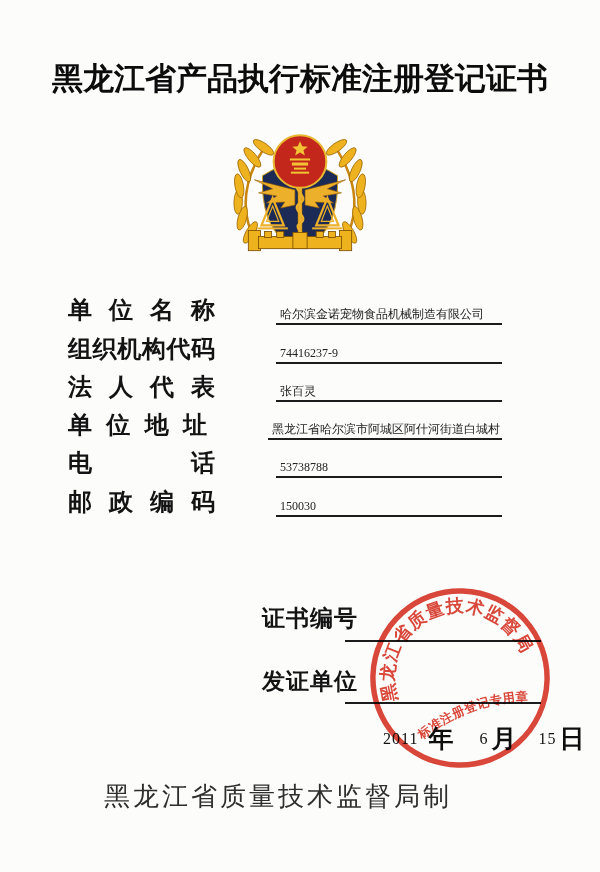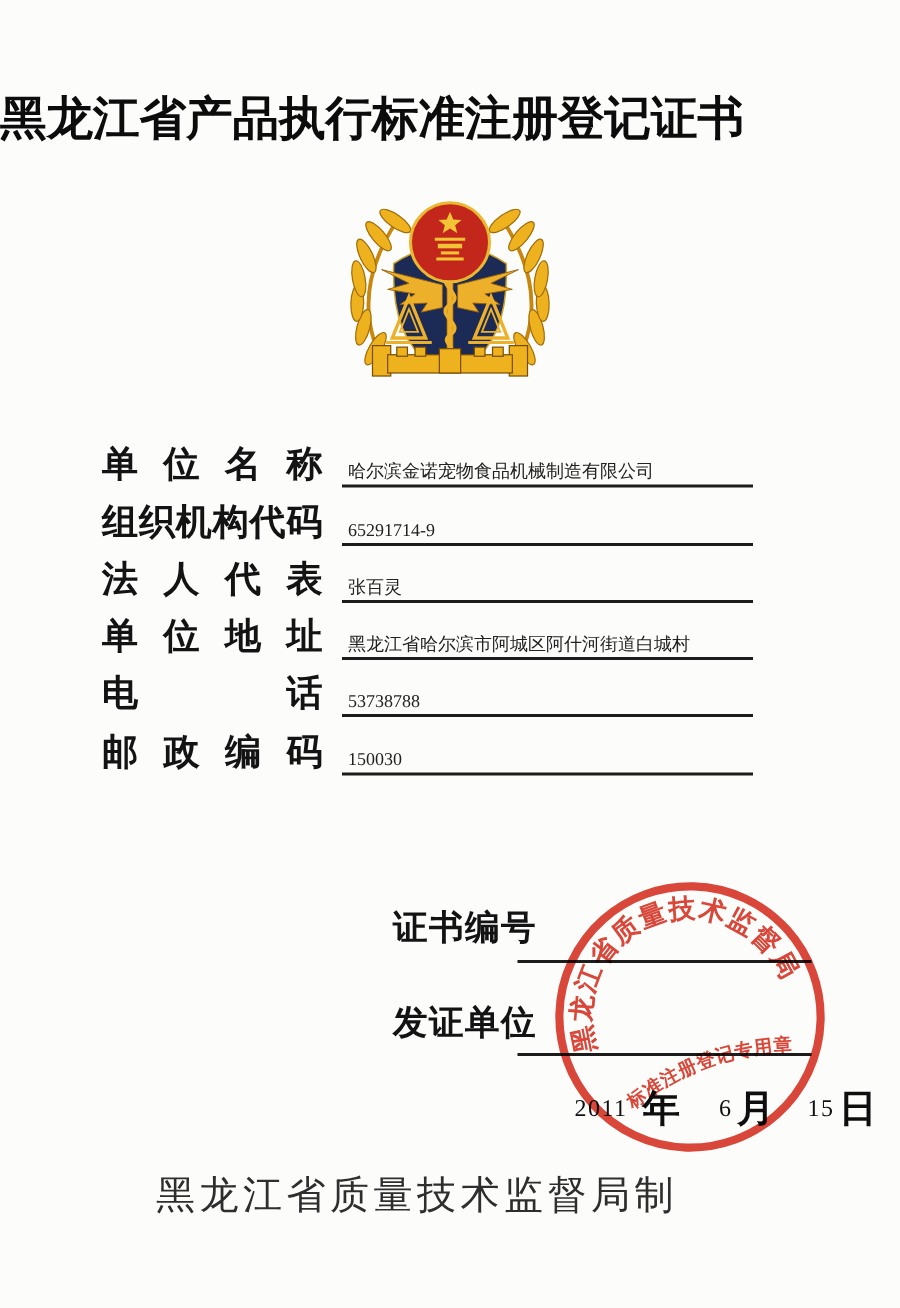--- a/index.html
+++ b/index.html
@@ -3,29 +3,29 @@
 <meta charset="utf-8">
 <style>
   html,body{margin:0;padding:0;background:#ffffff;}
   .page{
     position:relative;width:600px;height:872px;margin:0 auto;
     background:#fcfcfb;overflow:hidden;
     font-family:"Liberation Serif",serif;color:#1a1a1a;
   }
   
   .title{
-    position:absolute;top:58px;left:0;right:0;
+    position:absolute;top:58px;left:0;right:0;text-align:center;
     font-size:31px;font-weight:900;letter-spacing:0;color:#0c0c0c;
     font-family:"Liberation Serif",serif;
   }
   
   .emblem{position:absolute;left:224px;top:131px;width:152px;height:136px;}
   
   .form{position:absolute;left:68px;top:287px;width:434px;}
-  .frow{display:flex;align-items:flex-end;height:38.3px;}
+  .frow{display:flex;align-items:flex-end;height:38.3px;gap:48px;}
   .flabel{
     width:147px;margin-right:13px;padding-bottom:3px;
     font-family:"Liberation Sans",sans-serif;font-weight:bold;font-size:24px;
     line-height:1;color:#131313;
     text-align:justify;text-align-last:justify;
   }
   .fvalue{
     flex:1;border-bottom:2px solid #1c1c1c;
     font-size:12px;line-height:1.25;padding:0 2px 1px 4px;
     white-space:pre;color:#222;
@@ -116,21 +116,21 @@
     </g>
   </svg>
 
   <div class="form">
     <div class="frow">
       <div class="flabel">单位名称</div>
       <div class="fvalue">哈尔滨金诺宠物食品机械制造有限公司</div>
     </div>
     <div class="frow">
       <div class="flabel">组织机构代码</div>
-      <div class="fvalue">65291714-9</div>
+      <div class="fvalue">74416237-9</div>
     </div>
     <div class="frow">
       <div class="flabel">法人代表</div>
       <div class="fvalue">张百灵</div>
     </div>
     <div class="frow">
       <div class="flabel">单位地址</div>
       <div class="fvalue">黑龙江省哈尔滨市阿城区阿什河街道白城村</div>
     </div>
     <div class="frow">

